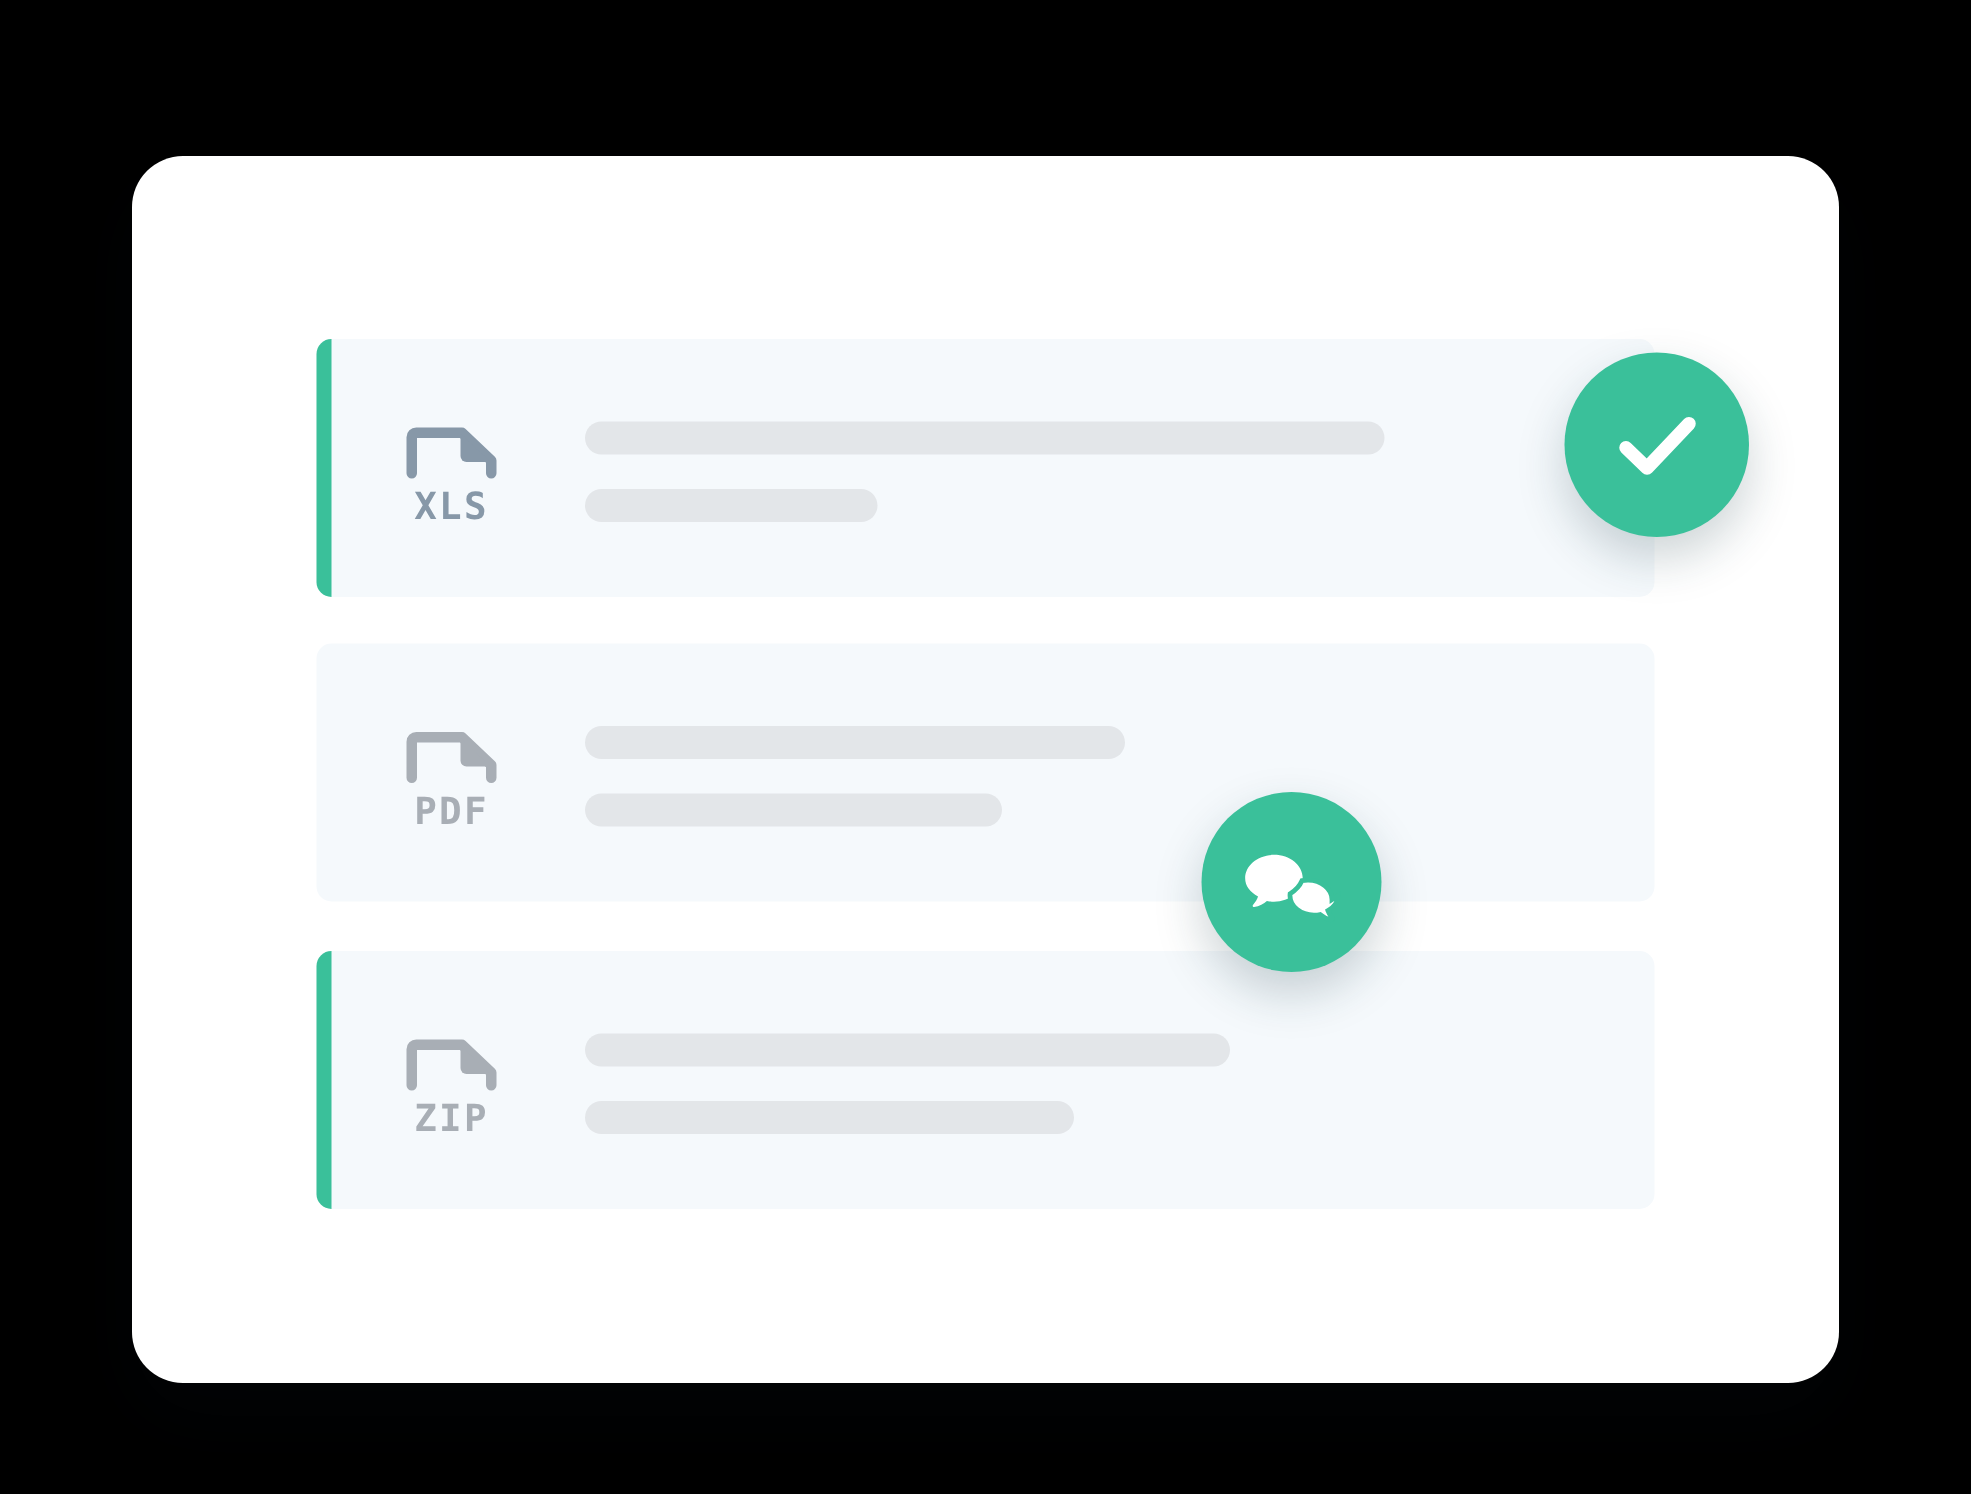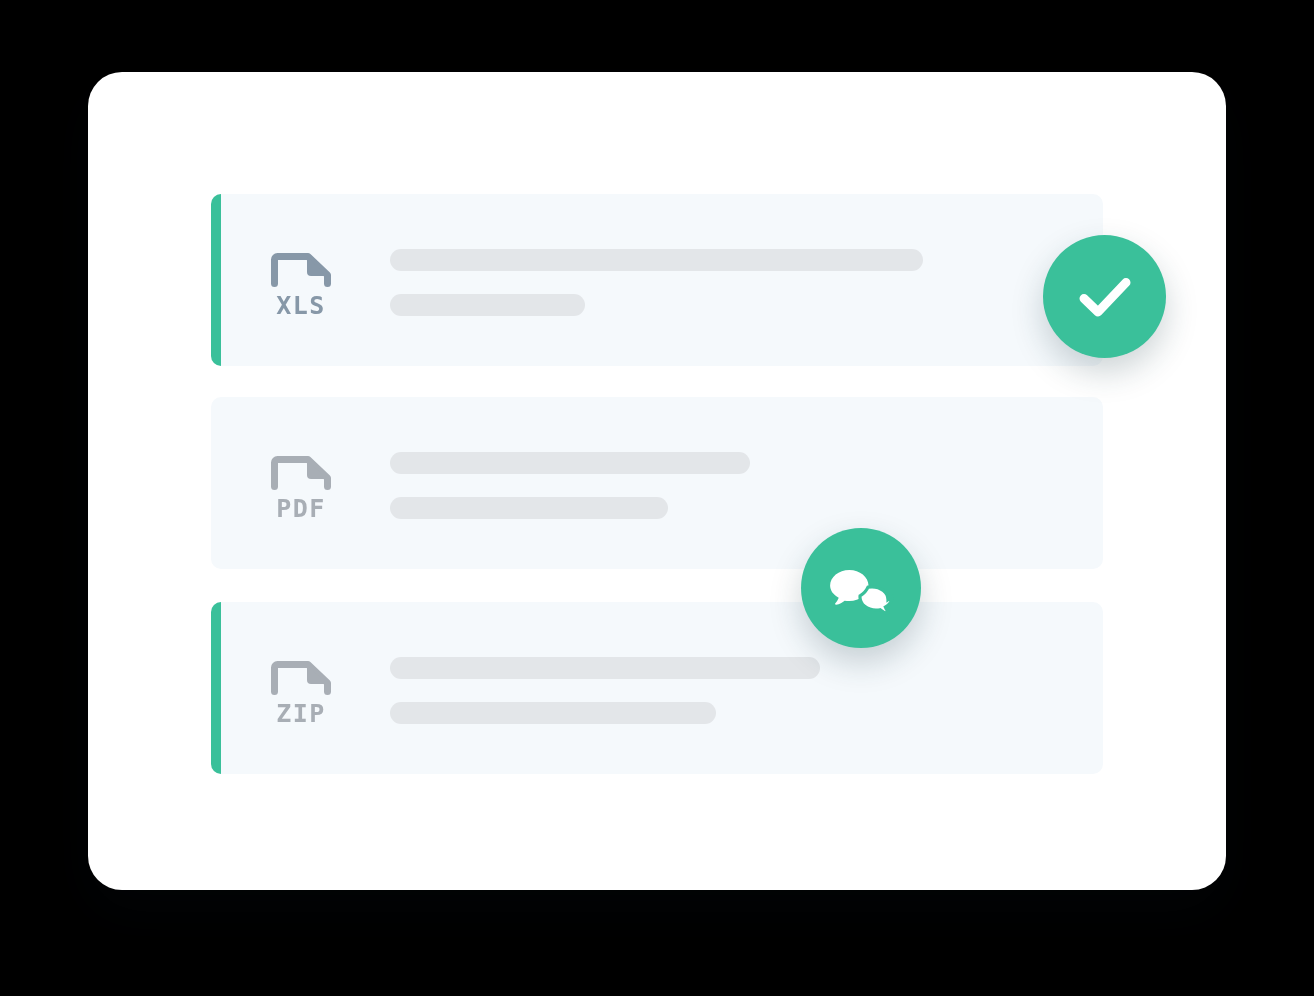--- a/index.html
+++ b/index.html
@@ -18,21 +18,21 @@
     position: relative;
     width: 1314px;
     height: 996px;
     background: #000000;
   }
 
   
   #file-card {
     position: absolute;
     left: 88px;
-    top: 72px;
+    top: 104px;
     width: 1138px;
     height: 818px;
     background: #ffffff;
     border-radius: 34px;
     box-shadow: 0 22px 52px rgba(22, 40, 60, 0.10);
   }
 
   
   #file-list {
     position: absolute;

